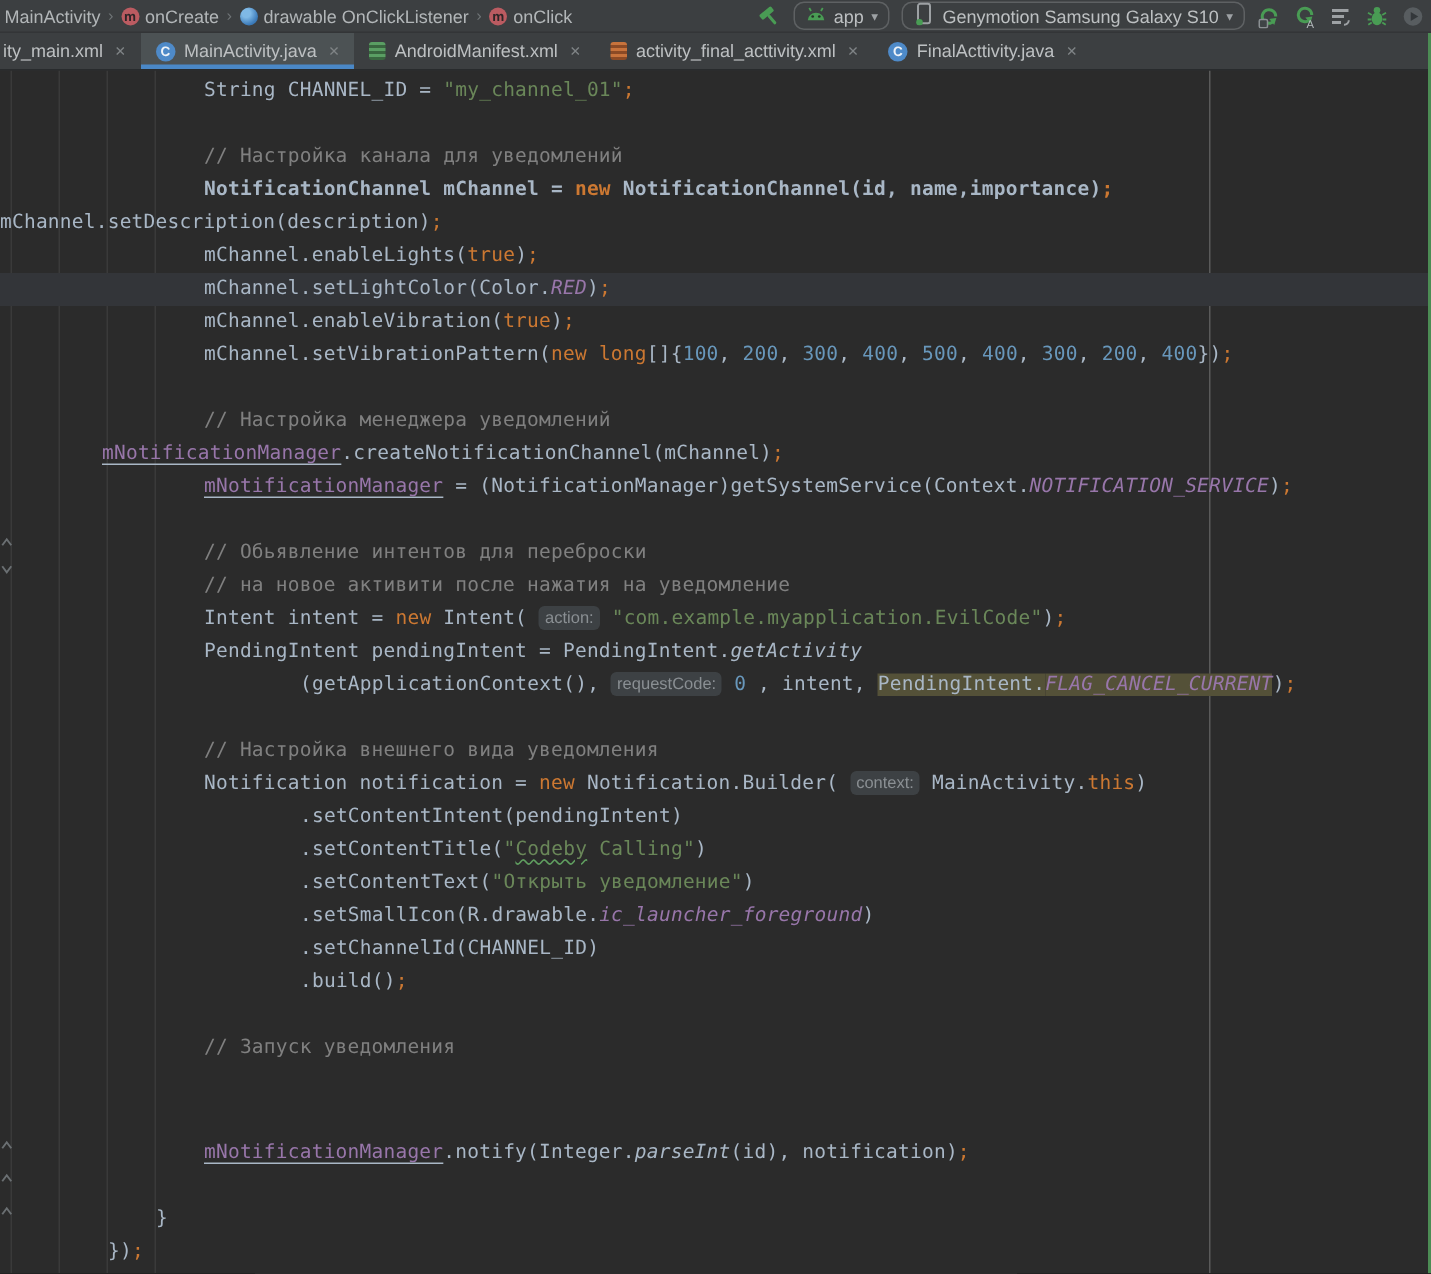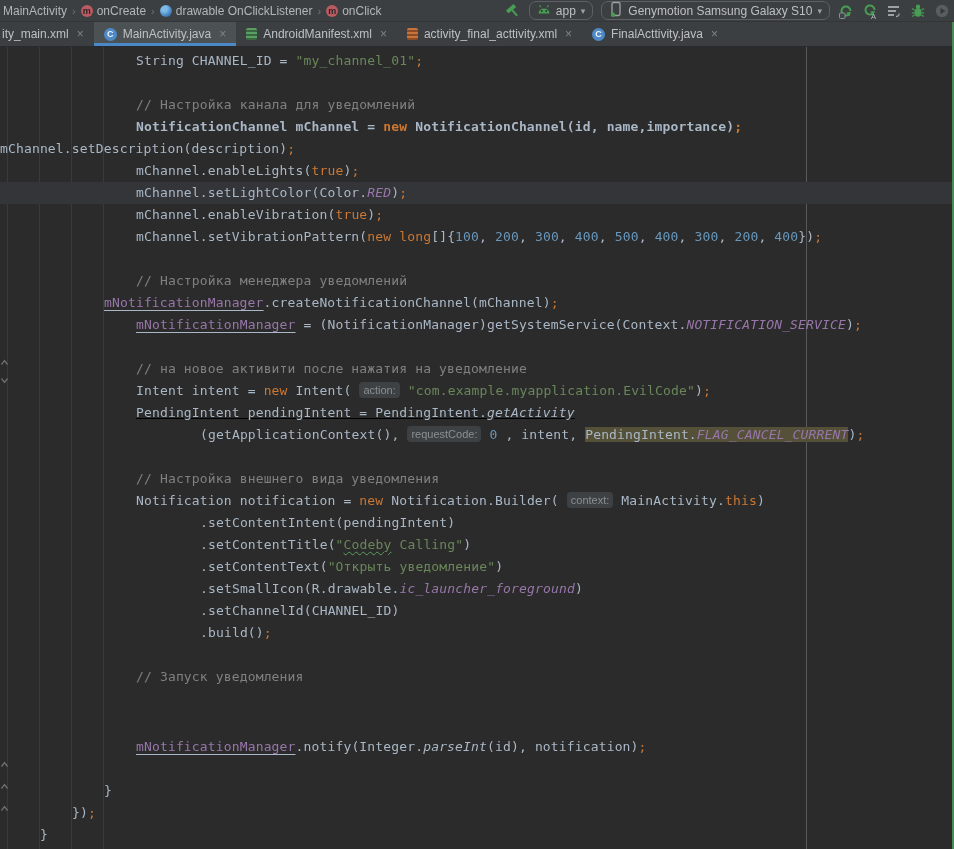--- a/index.html
+++ b/index.html
@@ -202,26 +202,27 @@
         <div class="line" style="padding-left: 136px;"></div>
         <div class="line" style="padding-left: 136px;"><span class="tk-c">// Настройка канала для уведомлений</span></div>
         <div class="line" style="padding-left: 136px; font-weight: bold;"><span class="tk-d">NotificationChannel mChannel = </span><span class="tk-k">new</span><span class="tk-d"> NotificationChannel(id, name,importance)</span><span class="tk-p">;</span></div>
         <div class="line" style=""><span class="tk-d">mChannel.setDescription(description)</span><span class="tk-p">;</span></div>
         <div class="line" style="padding-left: 136px;"><span class="tk-d">mChannel.enableLights(</span><span class="tk-k">true</span><span class="tk-d">)</span><span class="tk-p">;</span></div>
         <div class="line cur" style="padding-left: 136px;"><span class="tk-d">mChannel.setLightColor(Color.</span><span class="tk-sc">RED</span><span class="tk-d">)</span><span class="tk-p">;</span></div>
         <div class="line" style="padding-left: 136px;"><span class="tk-d">mChannel.enableVibration(</span><span class="tk-k">true</span><span class="tk-d">)</span><span class="tk-p">;</span></div>
         <div class="line" style="padding-left: 136px;"><span class="tk-d">mChannel.setVibrationPattern(</span><span class="tk-k">new</span><span class="tk-d"> </span><span class="tk-k">long</span><span class="tk-d">[]{</span><span class="tk-n">100</span><span class="tk-d">, </span><span class="tk-n">200</span><span class="tk-d">, </span><span class="tk-n">300</span><span class="tk-d">, </span><span class="tk-n">400</span><span class="tk-d">, </span><span class="tk-n">500</span><span class="tk-d">, </span><span class="tk-n">400</span><span class="tk-d">, </span><span class="tk-n">300</span><span class="tk-d">, </span><span class="tk-n">200</span><span class="tk-d">, </span><span class="tk-n">400</span><span class="tk-d">})</span><span class="tk-p">;</span></div>
         <div class="line" style="padding-left: 136px;"></div>
         <div class="line" style="padding-left: 136px;"><span class="tk-c">// Настройка менеджера уведомлений</span></div>
-        <div class="line" style="padding-left: 104px;"><span class="tk-f">mNotificationManager</span><span class="tk-d">.createNotificationChannel(mChannel)</span><span class="tk-p">;</span></div>
+        <div class="line" style="padding-left: 68px;"><span class="tk-f">mNotificationManager</span><span class="tk-d">.createNotificationChannel(mChannel)</span><span class="tk-p">;</span></div>
         <div class="line" style="padding-left: 136px;"><span class="tk-f">mNotificationManager</span><span class="tk-d"> = (NotificationManager)getSystemService(Context.</span><span class="tk-sc">NOTIFICATION_SERVICE</span><span class="tk-d">)</span><span class="tk-p">;</span></div>
         <div class="line" style="padding-left: 136px;"></div>
+        <div class="line" style="padding-left: 136px;"><span class="tk-c">// Обьявление интентов для переброски</span></div>
         <div class="line" style="padding-left: 136px;"><span class="tk-c">// на новое активити после нажатия на уведомление</span></div>
         <div class="line" style="padding-left: 136px;"><span class="tk-d">Intent intent = </span><span class="tk-k">new</span><span class="tk-d"> Intent( </span><span class="tk-h">action:</span><span class="tk-d"> </span><span class="tk-s">"com.example.myapplication.EvilCode"</span><span class="tk-d">)</span><span class="tk-p">;</span></div>
-        <div class="line" style="padding-left: 136px; text-decoration: underline;"><span class="tk-d">PendingIntent pendingIntent = PendingIntent.</span><span class="tk-sm">getActivity</span></div>
+        <div class="line" style="padding-left: 136px;"><span class="tk-d">PendingIntent pendingIntent = PendingIntent.</span><span class="tk-sm">getActivity</span></div>
         <div class="line" style="padding-left: 200px;"><span class="tk-d">(getApplicationContext(), </span><span class="tk-h">requestCode:</span><span class="tk-d"> </span><span class="tk-n">0</span><span class="tk-d"> , intent, </span><span class="tk-d hlbg">PendingIntent.</span><span class="tk-sc hlbg">FLAG_CANCEL_CURRENT</span><span class="tk-d">)</span><span class="tk-p">;</span></div>
         <div class="line" style="padding-left: 136px;"></div>
         <div class="line" style="padding-left: 136px;"><span class="tk-c">// Настройка внешнего вида уведомления</span></div>
         <div class="line" style="padding-left: 136px;"><span class="tk-d">Notification notification = </span><span class="tk-k">new</span><span class="tk-d"> Notification.Builder( </span><span class="tk-h">context:</span><span class="tk-d"> MainActivity.</span><span class="tk-k">this</span><span class="tk-d">)</span></div>
         <div class="line" style="padding-left: 200px;"><span class="tk-d">.setContentIntent(pendingIntent)</span></div>
         <div class="line" style="padding-left: 200px;"><span class="tk-d">.setContentTitle(</span><span class="tk-s">"</span><span class="tk-sw">Codeby</span><span class="tk-s"> Calling"</span><span class="tk-d">)</span></div>
         <div class="line" style="padding-left: 200px;"><span class="tk-d">.setContentText(</span><span class="tk-s">"Открыть уведомление"</span><span class="tk-d">)</span></div>
         <div class="line" style="padding-left: 200px;"><span class="tk-d">.setSmallIcon(R.drawable.</span><span class="tk-sc">ic_launcher_foreground</span><span class="tk-d">)</span></div>
         <div class="line" style="padding-left: 200px;"><span class="tk-d">.setChannelId(CHANNEL_ID)</span></div>
         <div class="line" style="padding-left: 200px;"><span class="tk-d">.build()</span><span class="tk-p">;</span></div>

